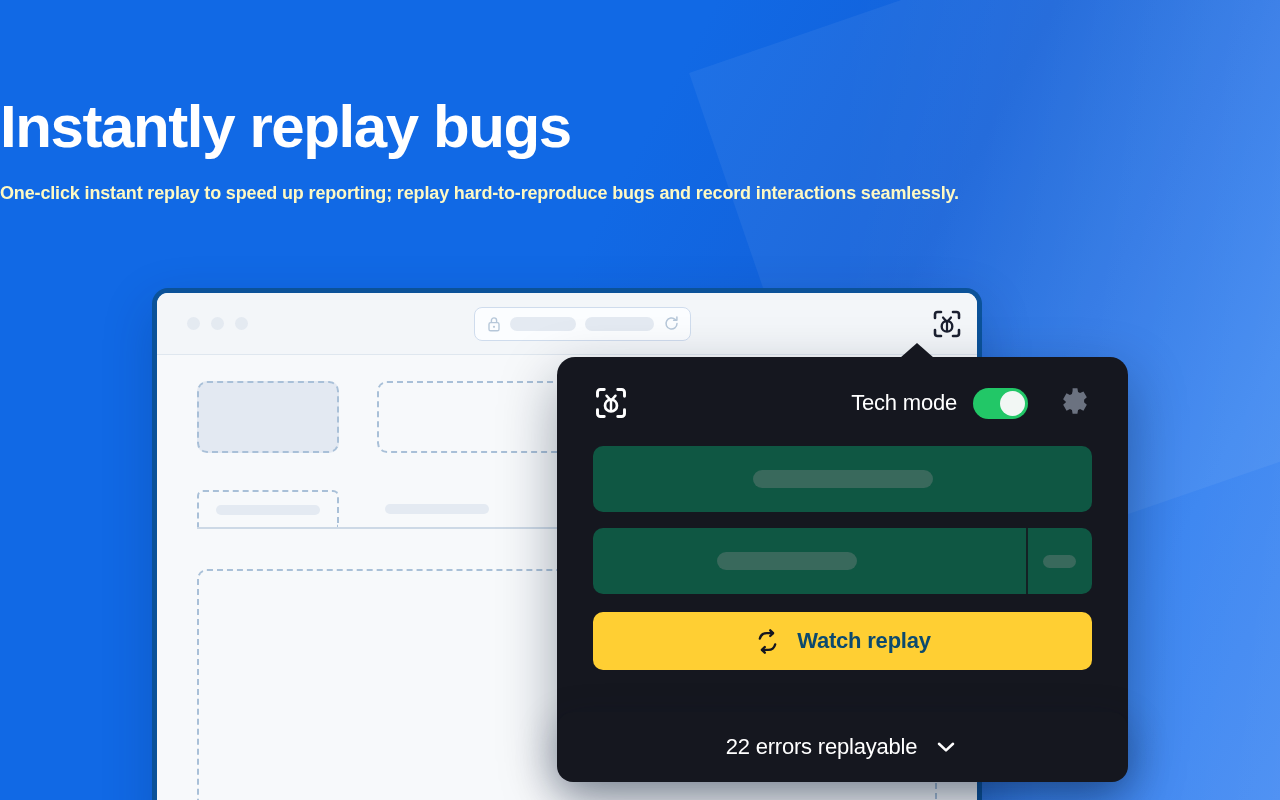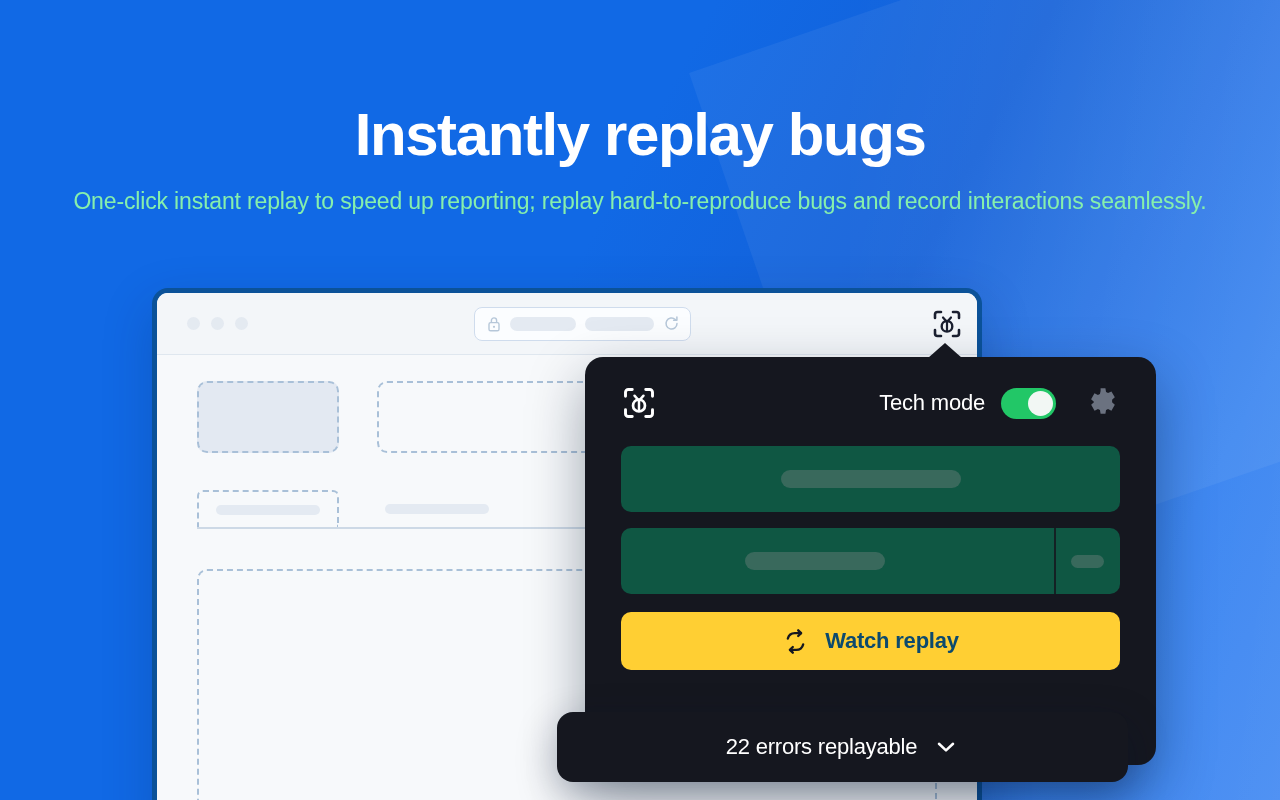--- a/index.html
+++ b/index.html
@@ -38,39 +38,39 @@
     top: 0px;
     right: 0px;
     width: 430px;
     height: 800px;
     background: linear-gradient(100deg, rgba(255,255,255,0.0) 0%, rgba(255,255,255,0.10) 100%);
   }
 
   
   .hero {
     position: absolute;
-    top: 8px; left: 0; right: 0;
-    text-align: center;
+    top: 0; left: 0; right: 0;
+    text-align: left;
     color: #ffffff;
     z-index: 4;
   }
   .hero-title {
     margin-top: 92px;
     font-size: 60px;
     line-height: 70px;
     font-weight: 700;
     letter-spacing: -1.4px;
   }
   .hero-sub {
     margin-top: 14px;
-    font-size: 23px;
+    font-size: 18px;
     line-height: 35px;
-    font-weight: 400;
+    font-weight: 700;
     letter-spacing: -0.15px;
-    color: #86efac;
+    color: #fef9c3;
   }
 
   
   #browser {
     position: absolute;
     left: 152px;
     top: 288px;
     width: 830px;
     height: 540px;
     background: #f7f9fb;
@@ -148,21 +148,20 @@
   
   #popup {
     position: absolute;
     left: 557px; top: 357px;
     width: 571px; height: 408px;
     background: #15171f;
     border-radius: 18px;
     z-index: 6;
     padding: 24px 36px 0 36px;
     box-shadow: 0 22px 56px rgba(4,20,46,0.38);
-    margin-left: 28px;
   }
   #popup-arrow {
     position: absolute;
     left: 343px; top: -14px;
     width: 0; height: 0;
     border-left: 17px solid transparent;
     border-right: 17px solid transparent;
     border-bottom: 15px solid #15171f;
   }
   .popup-head {

